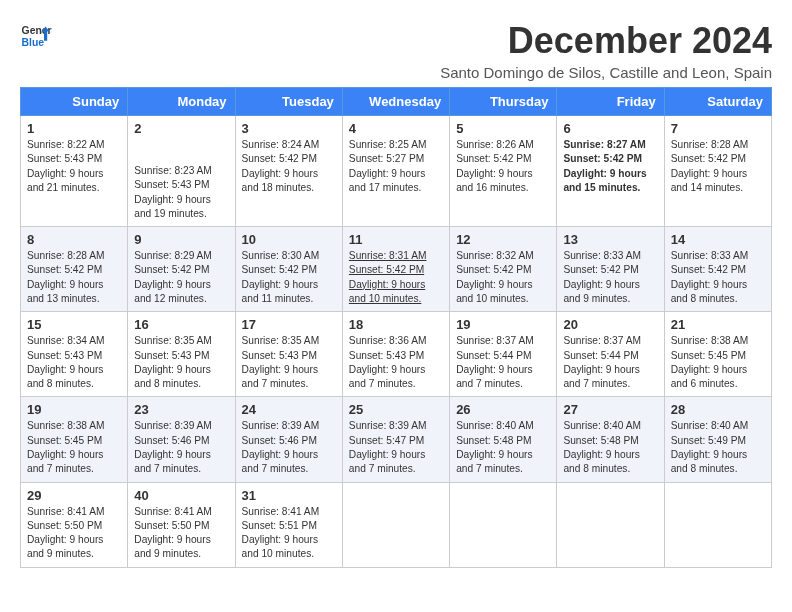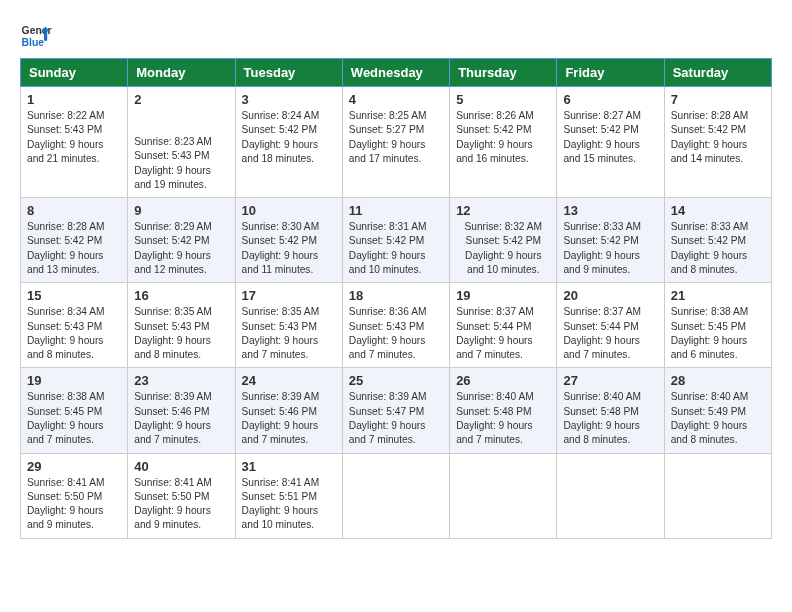--- a/index.html
+++ b/index.html
@@ -37,26 +37,26 @@
       font-size: 15px;
       color: #555;
       margin-top: 2px;
     }
     table {
       width: 100%;
       border-collapse: collapse;
       margin-top: 6px;
     }
     thead tr th {
-      background-color: #15803d;
+      background-color: #3b82f6;
       color: #fff;
       font-size: 13px;
       font-weight: bold;
       padding: 6px 8px;
-      text-align: left;
+      text-align: right;
       border: 1px solid #5599dd;
     }
     tbody tr td {
       border: 1px solid #ccc;
       vertical-align: top;
       padding: 5px 6px;
       font-size: 10.5px;
       color: #333;
       width: 14.28%;
       min-height: 80px;
@@ -86,20 +86,24 @@
 </head>
 <body>
 
 <div class="header-area">
   <div class="logo">
     <svg class="logo-icon" viewBox="0 0 40 40">
       <text x="2" y="18" font-size="13" font-weight="bold" fill="#333">General</text>
       <text x="2" y="32" font-size="13" font-weight="bold" fill="#1a6dcc">Blue</text>
       <polygon points="32,8 38,16 34,14 34,26 30,26 30,14 26,16" fill="#1a6dcc"></polygon>
     </svg>
+  </div>
+  <div class="title-area">
+    <div class="month-title">December 2024</div>
+    <div class="subtitle">Santo Domingo de Silos, Castille and Leon, Spain</div>
   </div>
 </div>
 
 <table>
   <thead>
     <tr id="header-row">
     <th>Sunday</th>
         <th>Monday</th>
         <th>Tuesday</th>
         <th>Wednesday</th>
@@ -135,21 +139,21 @@
 Daylight: 9 hours and 17 minutes.</div>
         </td>
         <td>
           <span class="day-num">5</span>
           <div class="day-info" style="white-space: pre-line;">Sunrise: 8:26 AM
 Sunset: 5:42 PM
 Daylight: 9 hours and 16 minutes.</div>
         </td>
         <td>
           <span class="day-num">6</span>
-          <div class="day-info" style="white-space: pre-line;">Sunrise: 8:27 AM
+          <div class="day-info" style="white-space: pre-line; font-weight: bold;">Sunrise: 8:27 AM
 Sunset: 5:42 PM
 Daylight: 9 hours and 15 minutes.</div>
         </td>
         <td>
           <span class="day-num">7</span>
           <div class="day-info" style="white-space: pre-line;">Sunrise: 8:28 AM
 Sunset: 5:42 PM
 Daylight: 9 hours and 14 minutes.</div>
         </td>
       </tr>
@@ -167,27 +171,27 @@
 Daylight: 9 hours and 12 minutes.</div>
         </td>
         <td>
           <span class="day-num">10</span>
           <div class="day-info" style="white-space: pre-line;">Sunrise: 8:30 AM
 Sunset: 5:42 PM
 Daylight: 9 hours and 11 minutes.</div>
         </td>
         <td>
           <span class="day-num">11</span>
-          <div class="day-info" style="white-space: pre-line;">Sunrise: 8:31 AM
+          <div class="day-info" style="white-space: pre-line; text-decoration: underline;">Sunrise: 8:31 AM
 Sunset: 5:42 PM
 Daylight: 9 hours and 10 minutes.</div>
         </td>
         <td>
           <span class="day-num">12</span>
-          <div class="day-info" style="white-space: pre-line; text-align: center;">Sunrise: 8:32 AM
+          <div class="day-info" style="white-space: pre-line;">Sunrise: 8:32 AM
 Sunset: 5:42 PM
 Daylight: 9 hours and 10 minutes.</div>
         </td>
         <td>
           <span class="day-num">13</span>
           <div class="day-info" style="white-space: pre-line;">Sunrise: 8:33 AM
 Sunset: 5:42 PM
 Daylight: 9 hours and 9 minutes.</div>
         </td>
         <td>

